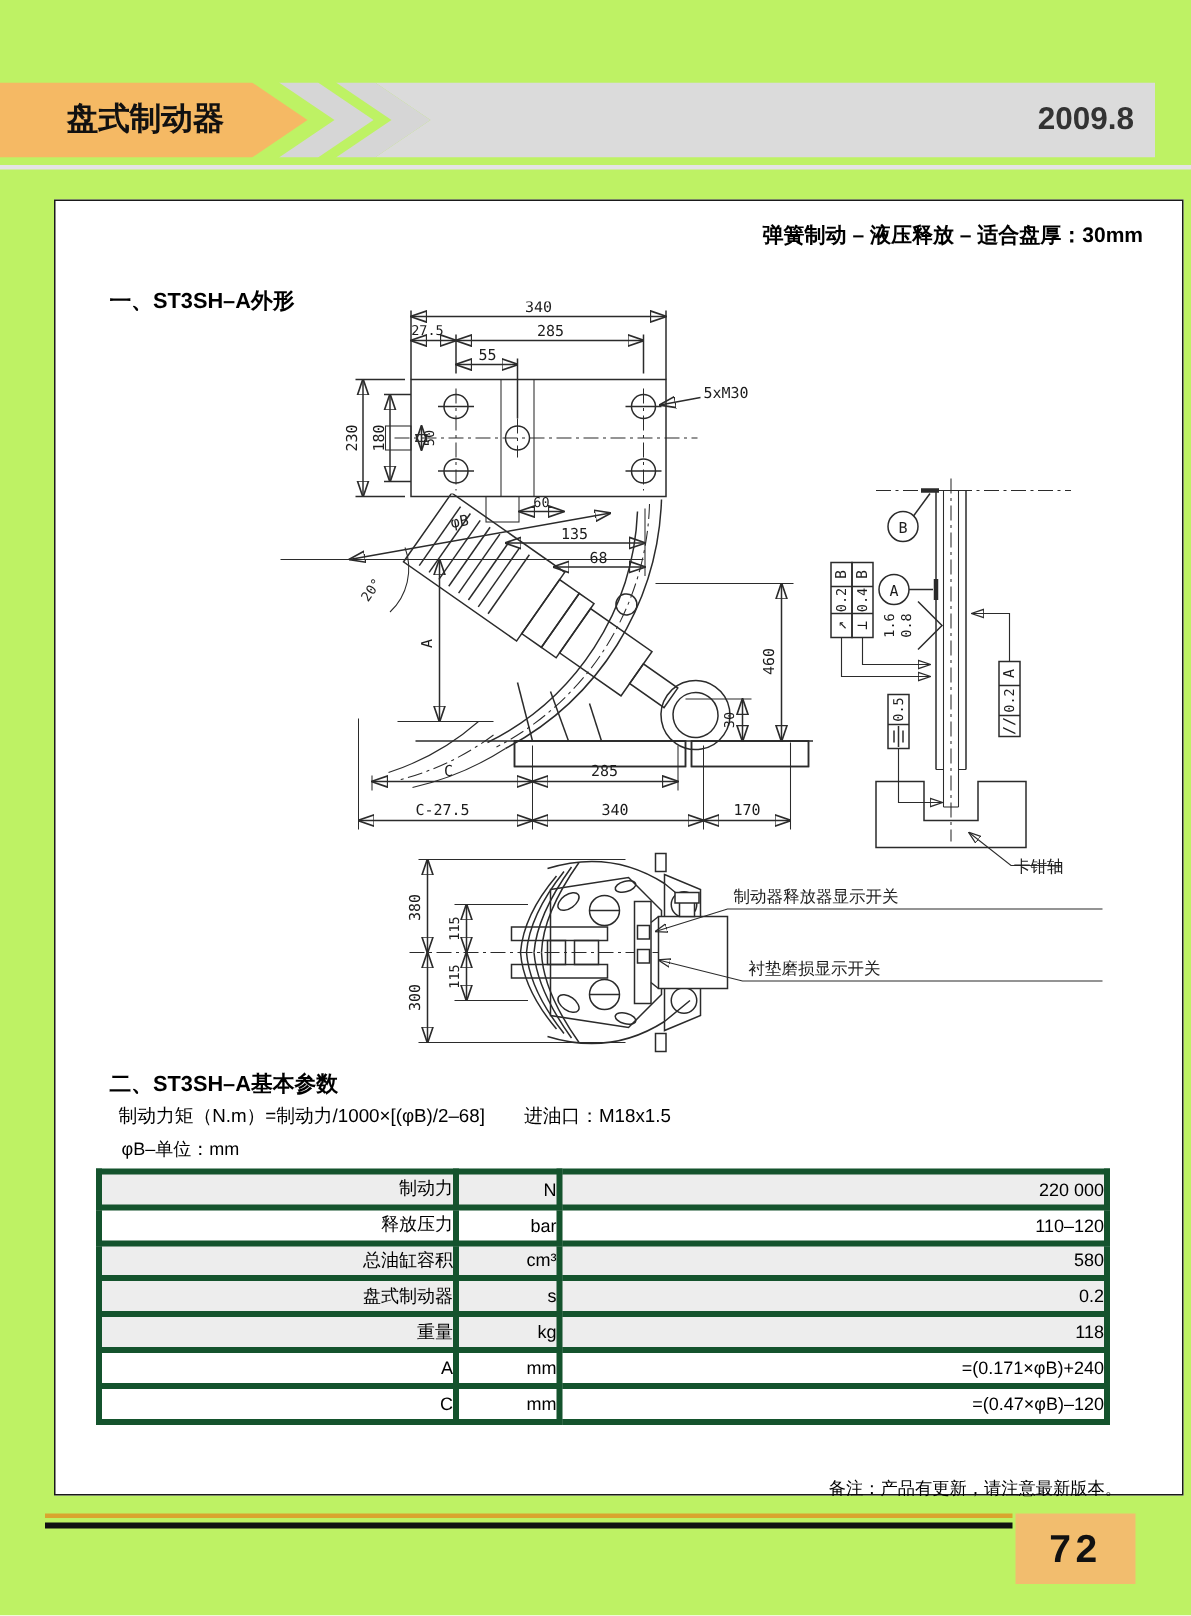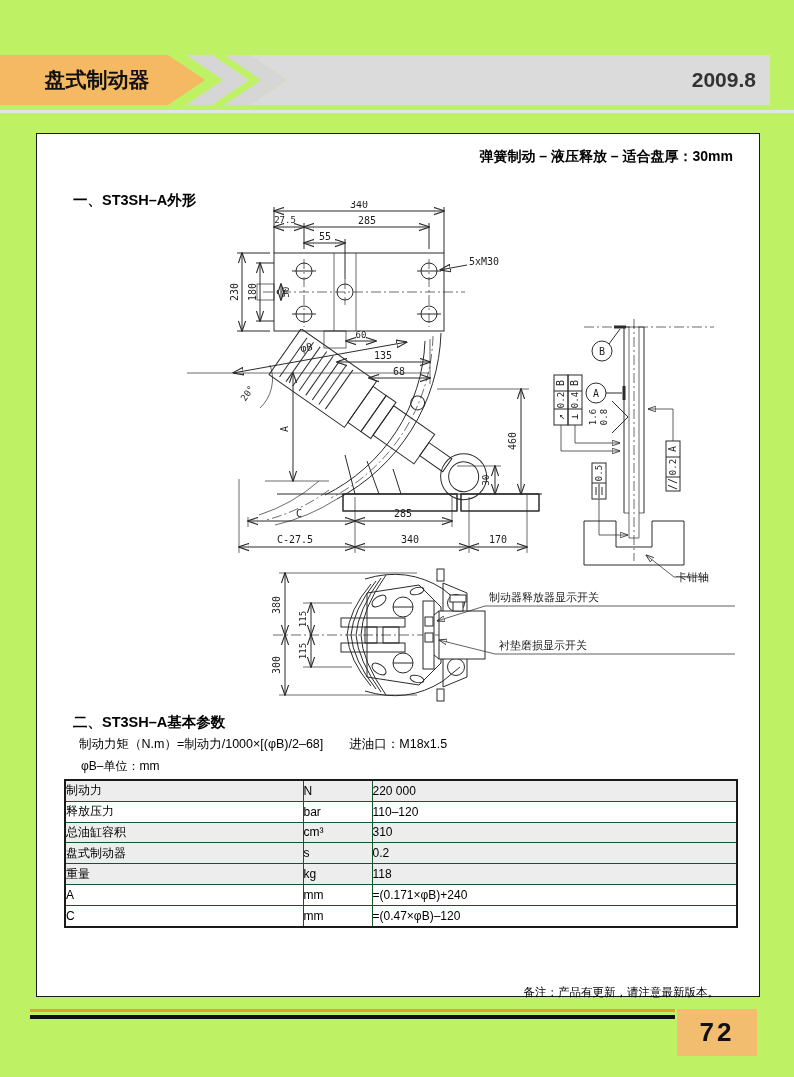--- a/index.html
+++ b/index.html
@@ -9,34 +9,34 @@
   
   #header-band{position:absolute;left:0;top:55px;width:775px;height:50px;}
   #header-product{position:absolute;left:22px;top:55px;width:150px;height:50px;line-height:50px;
         text-align:center;font-size:21px;font-weight:bold;color:#111;}
   #header-edition{position:absolute;right:38px;top:55px;height:60px;line-height:50px;
         font-size:21px;font-weight:bold;color:#333;}
   #header-underline{position:absolute;left:0;top:110px;width:794px;height:3px;background:#e4e4e4;}
 
   
   #content-box{position:absolute;left:36px;top:133px;width:722px;height:862px;
-        border:1.5px solid #1a1a1a;background:#fff;}
+        border:1.5px solid #1a1a1a;background:#fff;padding-left:29px;}
   #doc-title{position:absolute;right:26px;top:14px;font-size:14px;font-weight:bold;color:#000;}
   .section-title{position:absolute;left:36px;font-size:14.5px;font-weight:bold;color:#000;}
   #section1-title{top:57px;}
   #section2-title{top:579px;}
   #formula-line{position:absolute;left:42px;top:602px;font-size:12.5px;color:#000;}
   #formula-line .gap{display:inline-block;width:26px;}
   #unit-note{position:absolute;left:44px;top:624px;font-size:12px;color:#000;}
   #remark{position:absolute;right:40px;top:851px;font-size:11.5px;color:#000;font-family:Liberation Mono, monospace;}
 
   
   #params-table{position:absolute;left:27px;top:645px;width:672px;border-collapse:collapse;
         font-size:12px;color:#000;table-layout:fixed;}
-  #params-table td{border:1px solid #14532d;height:19.8px;text-align:left;padding:0;}
+  #params-table td{border:4px solid #14532d;height:19.8px;text-align:right;padding:0;}
   #params-table{border:2px solid #1a1a1a;}
   #params-table col.c-name{width:238px;}
   #params-table col.c-unit{width:69px;}
   #params-table col.c-value{width:365px;}
   #params-table tr.shaded td{background:#ededed;}
 
   
   .dwg{position:absolute;}
   .dwg line,.dwg path,.dwg rect,.dwg circle,.dwg ellipse,.dwg polygon,.dwg polyline{
         stroke:#2b2b2b;fill:none;stroke-width:1;}
@@ -402,21 +402,21 @@
             <td>220 000</td>
           </tr>
           <tr>
             <td>释放压力</td>
             <td>bar</td>
             <td>110–120</td>
           </tr>
           <tr class="shaded">
             <td>总油缸容积</td>
             <td>cm³</td>
-            <td>310</td>
+            <td>580</td>
           </tr>
           <tr class="shaded">
             <td>盘式制动器</td>
             <td>s</td>
             <td>0.2</td>
           </tr>
           <tr class="shaded">
             <td>重量</td>
             <td>kg</td>
             <td>118</td>

